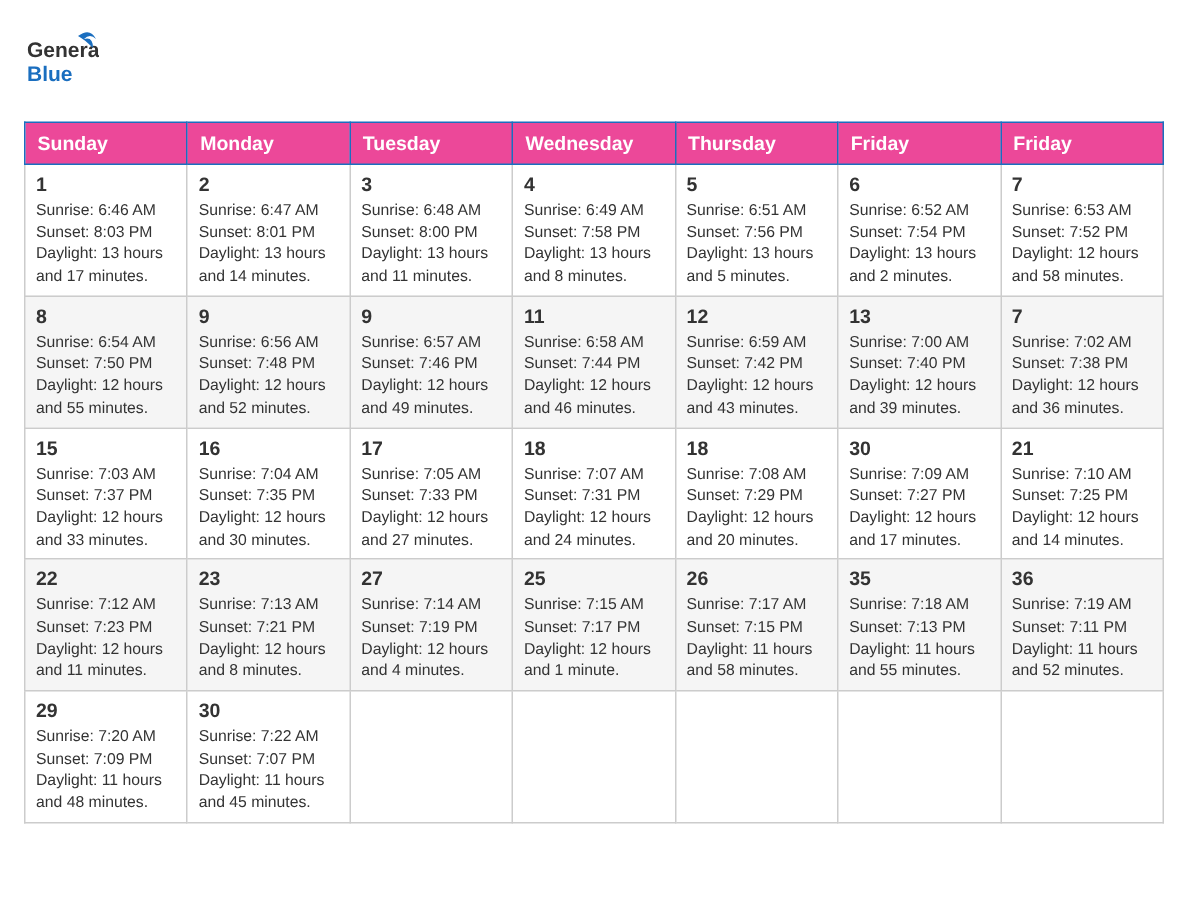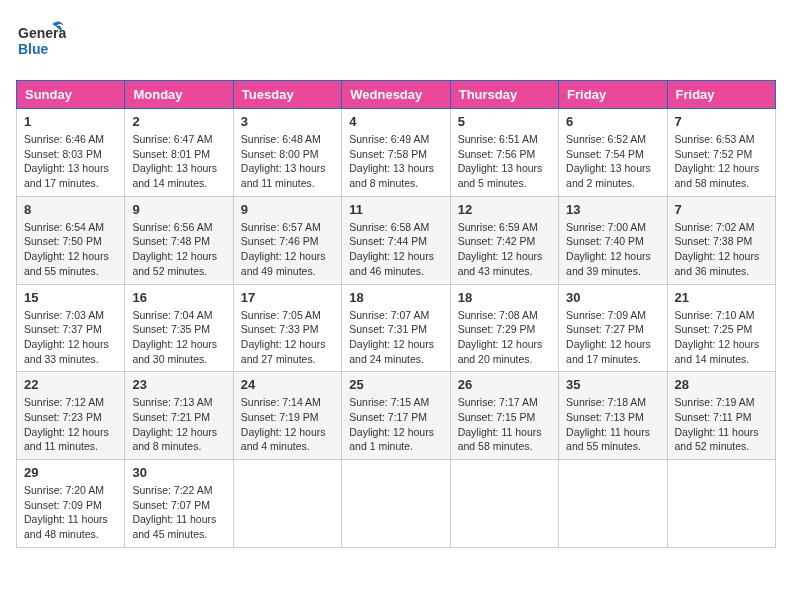--- a/index.html
+++ b/index.html
@@ -199,37 +199,37 @@
       <tr>
         <td>
           <span class="day-number">22</span>
           <div class="day-info">Sunrise: 7:12 AM<br>Sunset: 7:23 PM<br>Daylight: 12 hours and 11 minutes.</div>
         </td>
         <td>
           <span class="day-number">23</span>
           <div class="day-info">Sunrise: 7:13 AM<br>Sunset: 7:21 PM<br>Daylight: 12 hours and 8 minutes.</div>
         </td>
         <td>
-          <span class="day-number">24</span>
+          <span class="day-number">27</span>
           <div class="day-info">Sunrise: 7:14 AM<br>Sunset: 7:19 PM<br>Daylight: 12 hours and 4 minutes.</div>
         </td>
         <td>
           <span class="day-number">25</span>
           <div class="day-info">Sunrise: 7:15 AM<br>Sunset: 7:17 PM<br>Daylight: 12 hours and 1 minute.</div>
         </td>
         <td>
           <span class="day-number">26</span>
           <div class="day-info">Sunrise: 7:17 AM<br>Sunset: 7:15 PM<br>Daylight: 11 hours and 58 minutes.</div>
         </td>
         <td>
           <span class="day-number">35</span>
           <div class="day-info">Sunrise: 7:18 AM<br>Sunset: 7:13 PM<br>Daylight: 11 hours and 55 minutes.</div>
         </td>
         <td>
-          <span class="day-number">28</span>
+          <span class="day-number">36</span>
           <div class="day-info">Sunrise: 7:19 AM<br>Sunset: 7:11 PM<br>Daylight: 11 hours and 52 minutes.</div>
         </td>
       </tr>
       <tr>
         <td>
           <span class="day-number">29</span>
           <div class="day-info">Sunrise: 7:20 AM<br>Sunset: 7:09 PM<br>Daylight: 11 hours and 48 minutes.</div>
         </td>
         <td>
           <span class="day-number">30</span>

